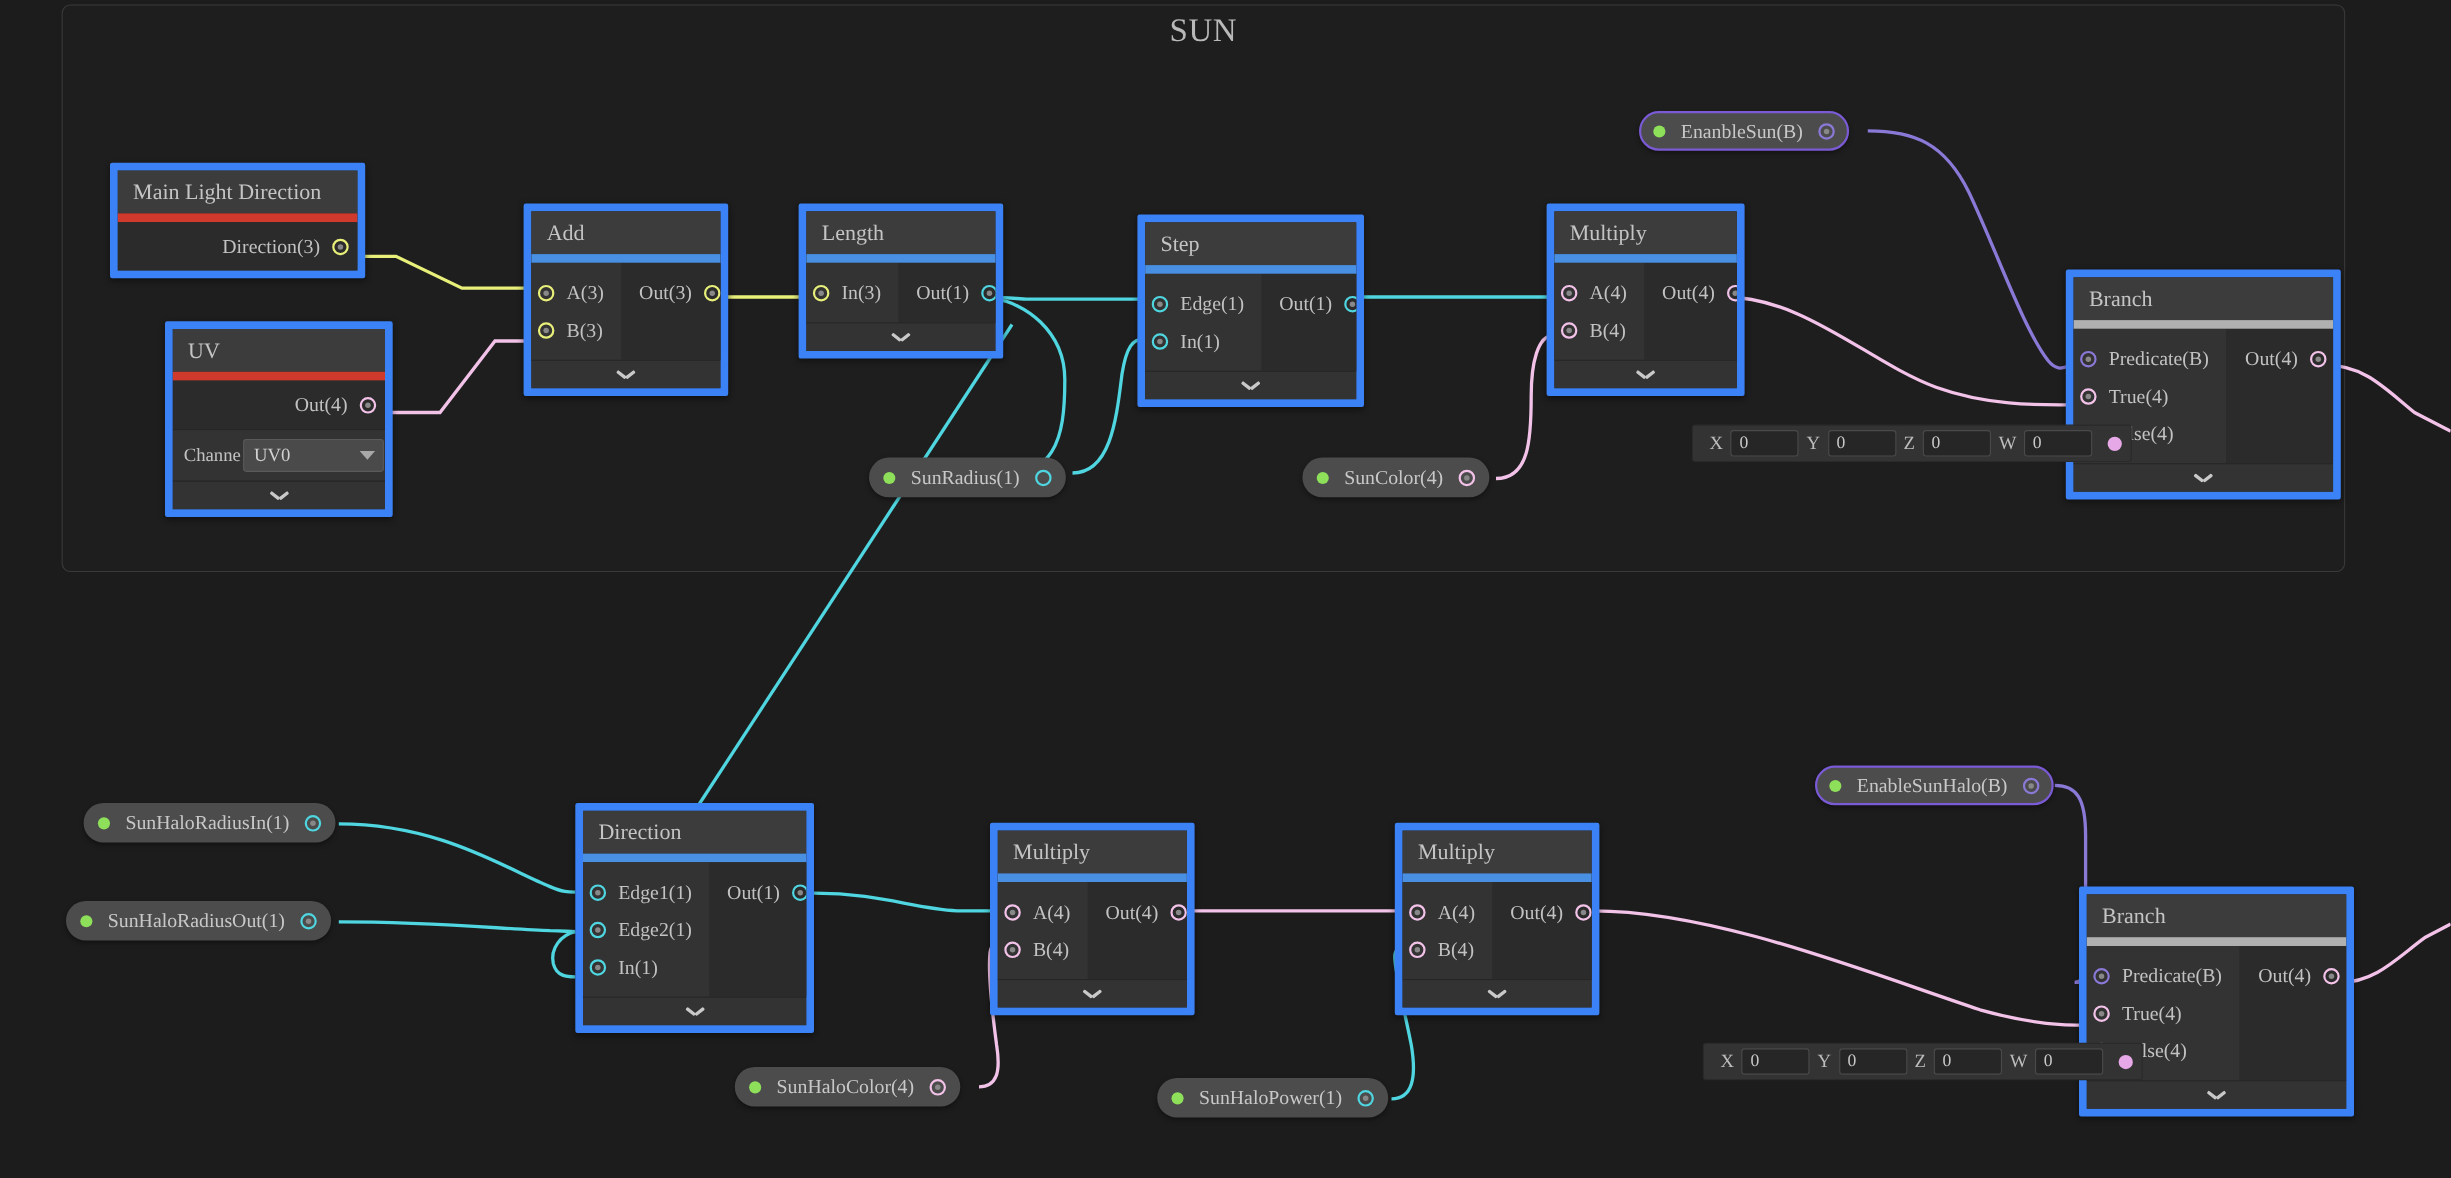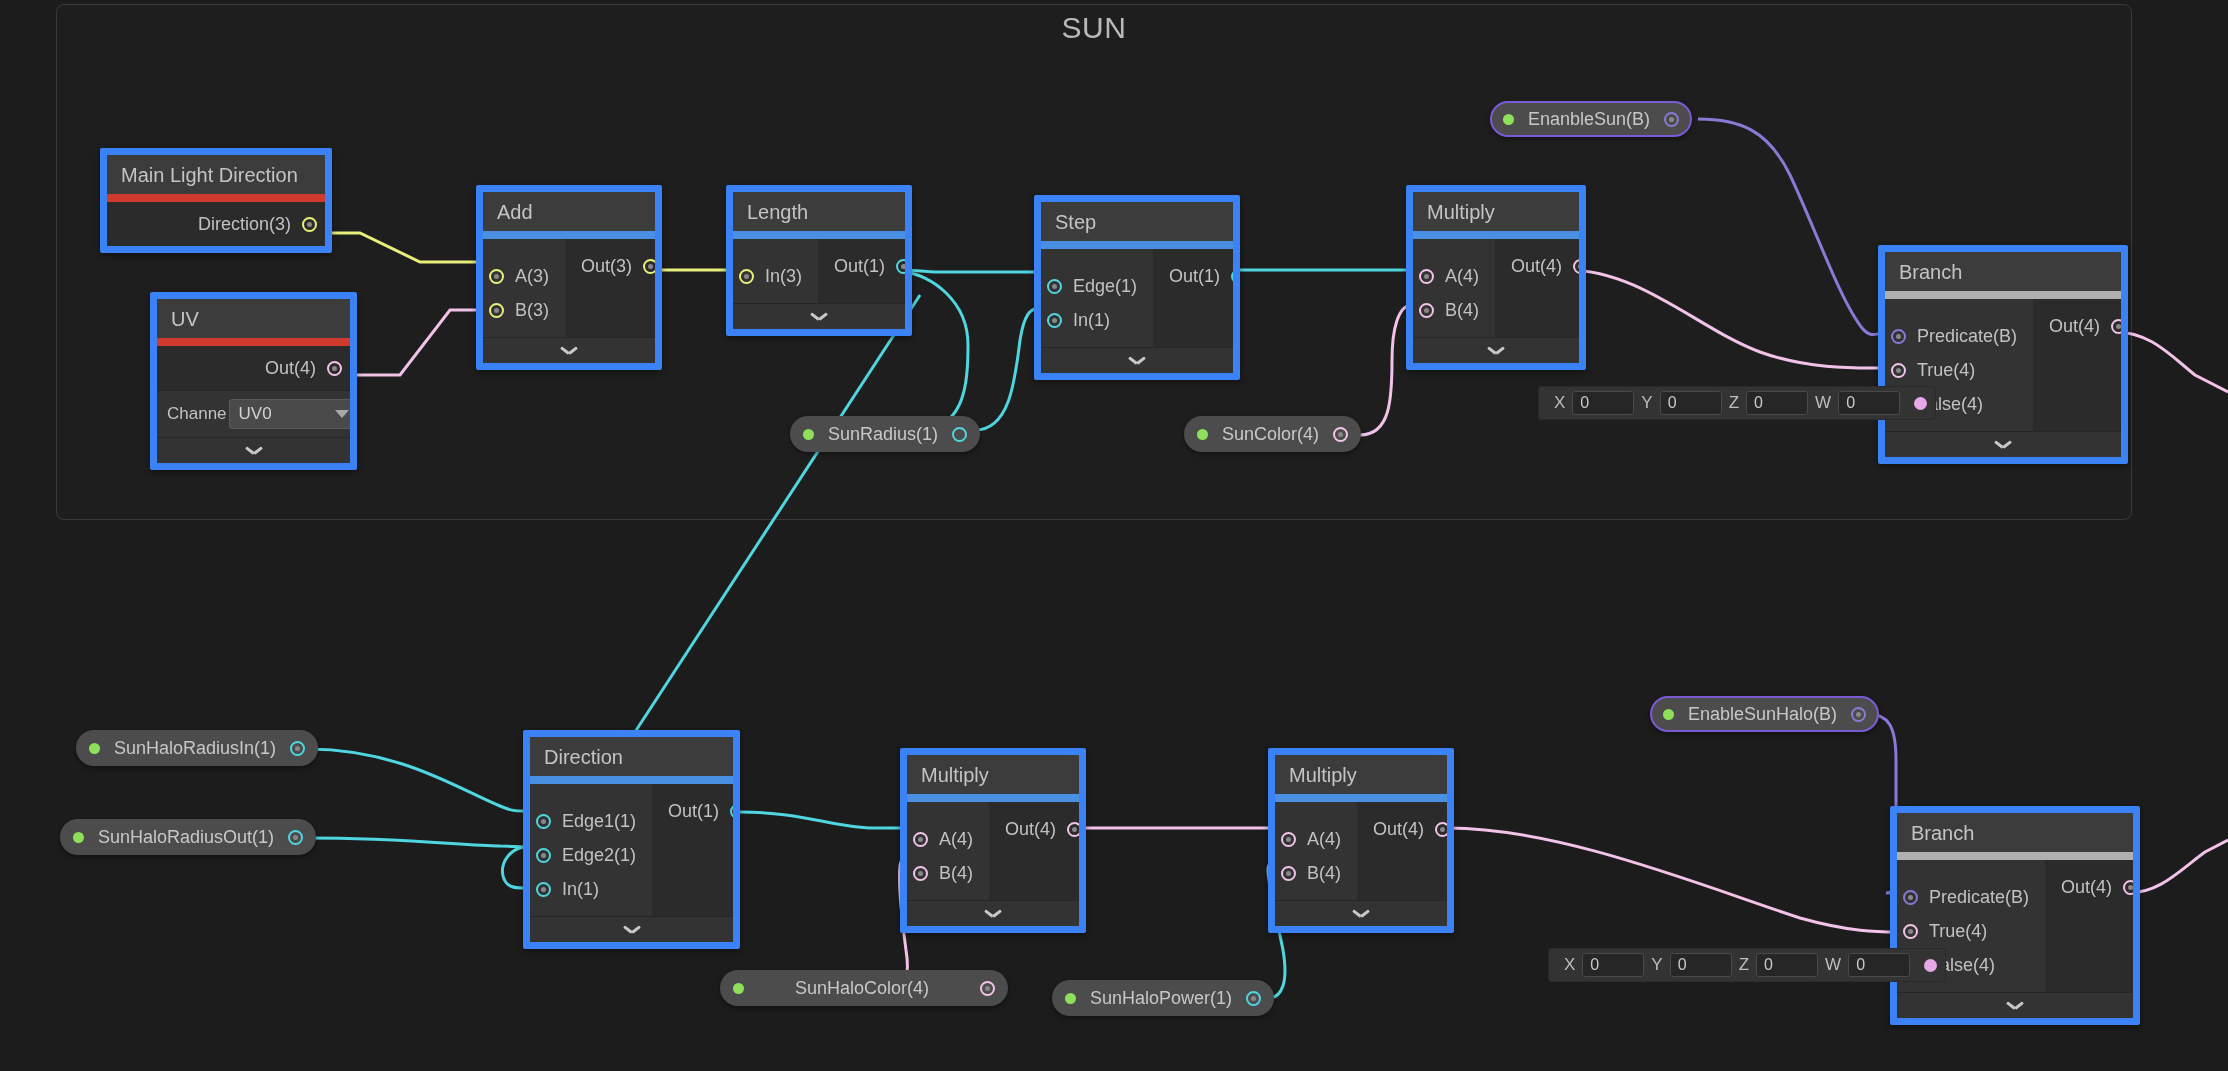--- a/index.html
+++ b/index.html
@@ -7,20 +7,21 @@
   html, body {
     width: 2228px; height: 1071px;
     background: #1c1c1c;
     font-family: "Liberation Sans", sans-serif;
     overflow: hidden;
   }
   #canvas {
     position: relative;
     width: 2228px; height: 1007px;
     background: #1c1c1c;
+    font-family: Liberation Serif, serif;
   }
   
   .group {
     position: absolute;
     border: 1px solid #3a3a3a;
     border-radius: 8px;
     background: rgba(255,255,255,0.012);
   }
   .group-title {
     position: absolute;
@@ -45,21 +46,21 @@
   }
   .node-title {
     background: #3c3c3c;
     color: #c4c4c4;
     font-size: 20px;
     padding: 10px 14px 9px 14px;
     line-height: 1;
   }
   .accent { height: 8px; width: 100%; }
   .node-body { display: flex; background: #2b2b2b; }
-  .col-in  { background: #333333; flex: 0 0 auto; padding: 20px 0 10px 0; min-width: 0; }
+  .col-in  { background: #333333; flex: 0 0 auto; padding: 10px 0 10px 0; min-width: 0; }
   .col-out { background: #2b2b2b; flex: 1 1 auto; padding: 10px 0 10px 0; position: relative; }
   .port-row {
     display: flex; align-items: center;
     height: 34px;
     font-size: 18px; color: #c2c2c2;
     white-space: nowrap;
   }
   .port-row.in  { padding-left: 6px; padding-right: 16px; }
   .port-row.out { justify-content: flex-end; padding-right: 6px; padding-left: 16px; }
   .port {
@@ -497,21 +498,21 @@
     <span class="pill-label">SunHaloRadiusIn(1)</span>
     <span class="port" style="border-color:#4fd6e0;"></span>
   </div>
 
   <div class="pill" style="left:60px; top:819px;">
     <span class="pill-dot"></span>
     <span class="pill-label">SunHaloRadiusOut(1)</span>
     <span class="port" style="border-color:#4fd6e0;"></span>
   </div>
 
-  <div class="pill" style="left:720px; top:970px;gap:37px;">
+  <div class="pill" style="left:668px; top:970px;">
     <span class="pill-dot"></span>
     <span class="pill-label">SunHaloColor(4)</span>
     <span class="port" style="border-color:#f2c2e8;"></span>
   </div>
 
   <div class="pill" style="left:1052px; top:980px;">
     <span class="pill-dot"></span>
     <span class="pill-label">SunHaloPower(1)</span>
     <span class="port" style="border-color:#4fd6e0;"></span>
   </div>

